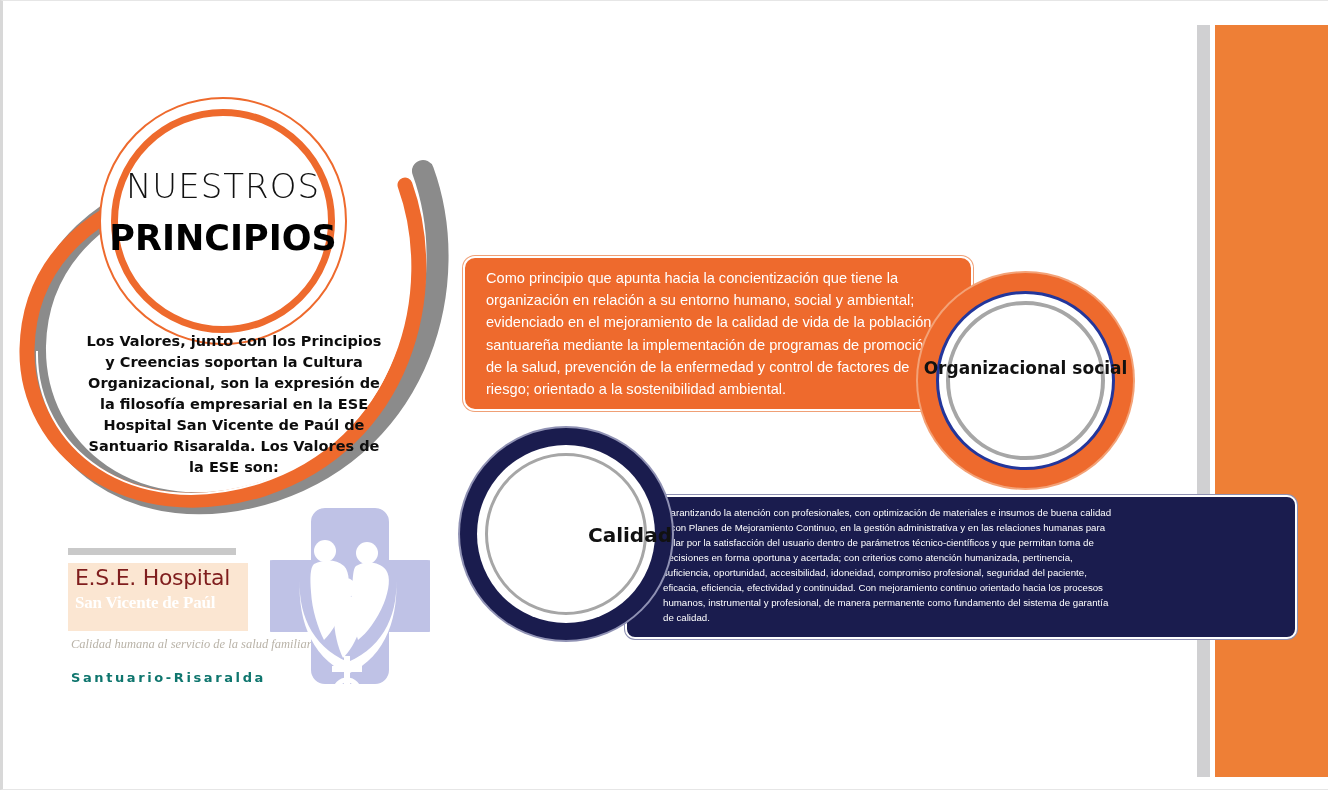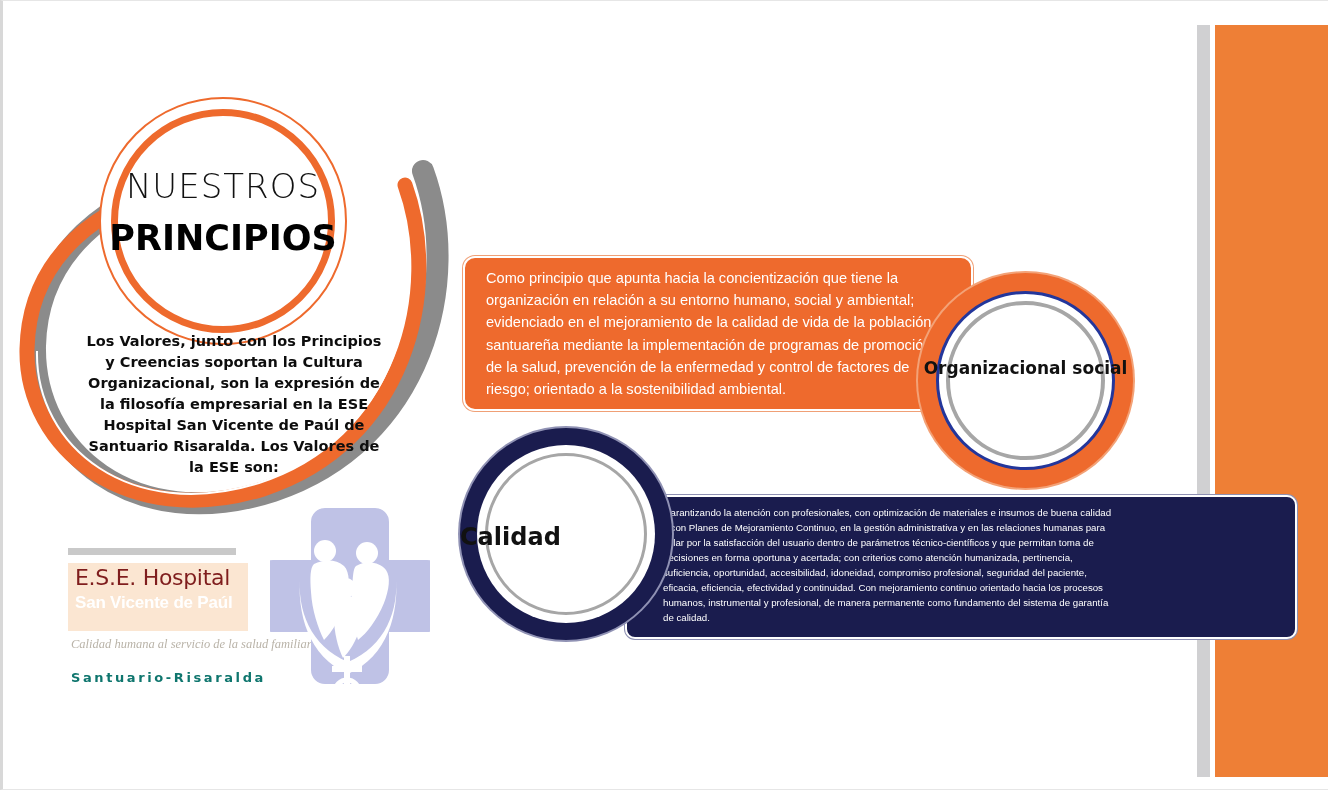--- a/index.html
+++ b/index.html
@@ -83,21 +83,21 @@
     background:#fbe6d2;
   }
   .logo-l1{
     position:absolute;left:10px;top:24px;width:175px;
     color:#7f1d1d;font-size:22px;font-weight:normal;letter-spacing:-0.3px;
     font-family:"DejaVu Sans",sans-serif;white-space:nowrap;
   }
   .logo-l2{
     position:absolute;left:10px;top:52px;width:175px;
     color:#ffffff;font-size:17px;font-weight:bold;letter-spacing:-0.2px;
-    font-family:Liberation Sans, sans-serif;white-space:nowrap;
+    font-family:Liberation Serif, serif;white-space:nowrap;
   }
   .logo-tag{
     position:absolute;left:6px;top:96px;width:200px;
     color:#b9b3a8;font-size:12.5px;font-style:italic;
     font-family:"Liberation Serif",serif;white-space:nowrap;
   }
   .logo-place{
     position:absolute;left:6px;top:114px;width:230px;
     color:#0f766e;font-size:13px;font-weight:bold;letter-spacing:2.6px;
     font-family:"DejaVu Sans",sans-serif;white-space:nowrap;margin-top:15px;
@@ -162,22 +162,22 @@
   }
   .cc-ring-white{
     position:absolute;left:17px;top:17px;right:17px;bottom:17px;
     border-radius:50%;background:#ffffff;
   }
   .cc-ring-gray{
     position:absolute;left:25px;top:25px;right:25px;bottom:25px;
     border-radius:50%;border:3px solid #a6a6a6;background:#ffffff;
   }
   .cc-label{
-    position:absolute;left:0;right:0;top:95px;text-align:left;
-    font-size:24px;font-weight:bold;color:#111;
+    position:absolute;left:0;right:0;top:95px;text-align:right;
+    font-size:20px;font-weight:bold;color:#111;
     font-family:"DejaVu Sans",sans-serif;
   }
 </style>
 </head>
 <body>
 
 <div class="slide">
 
   <div class="bar-gray"></div>
   <div class="bar-orange"></div>

